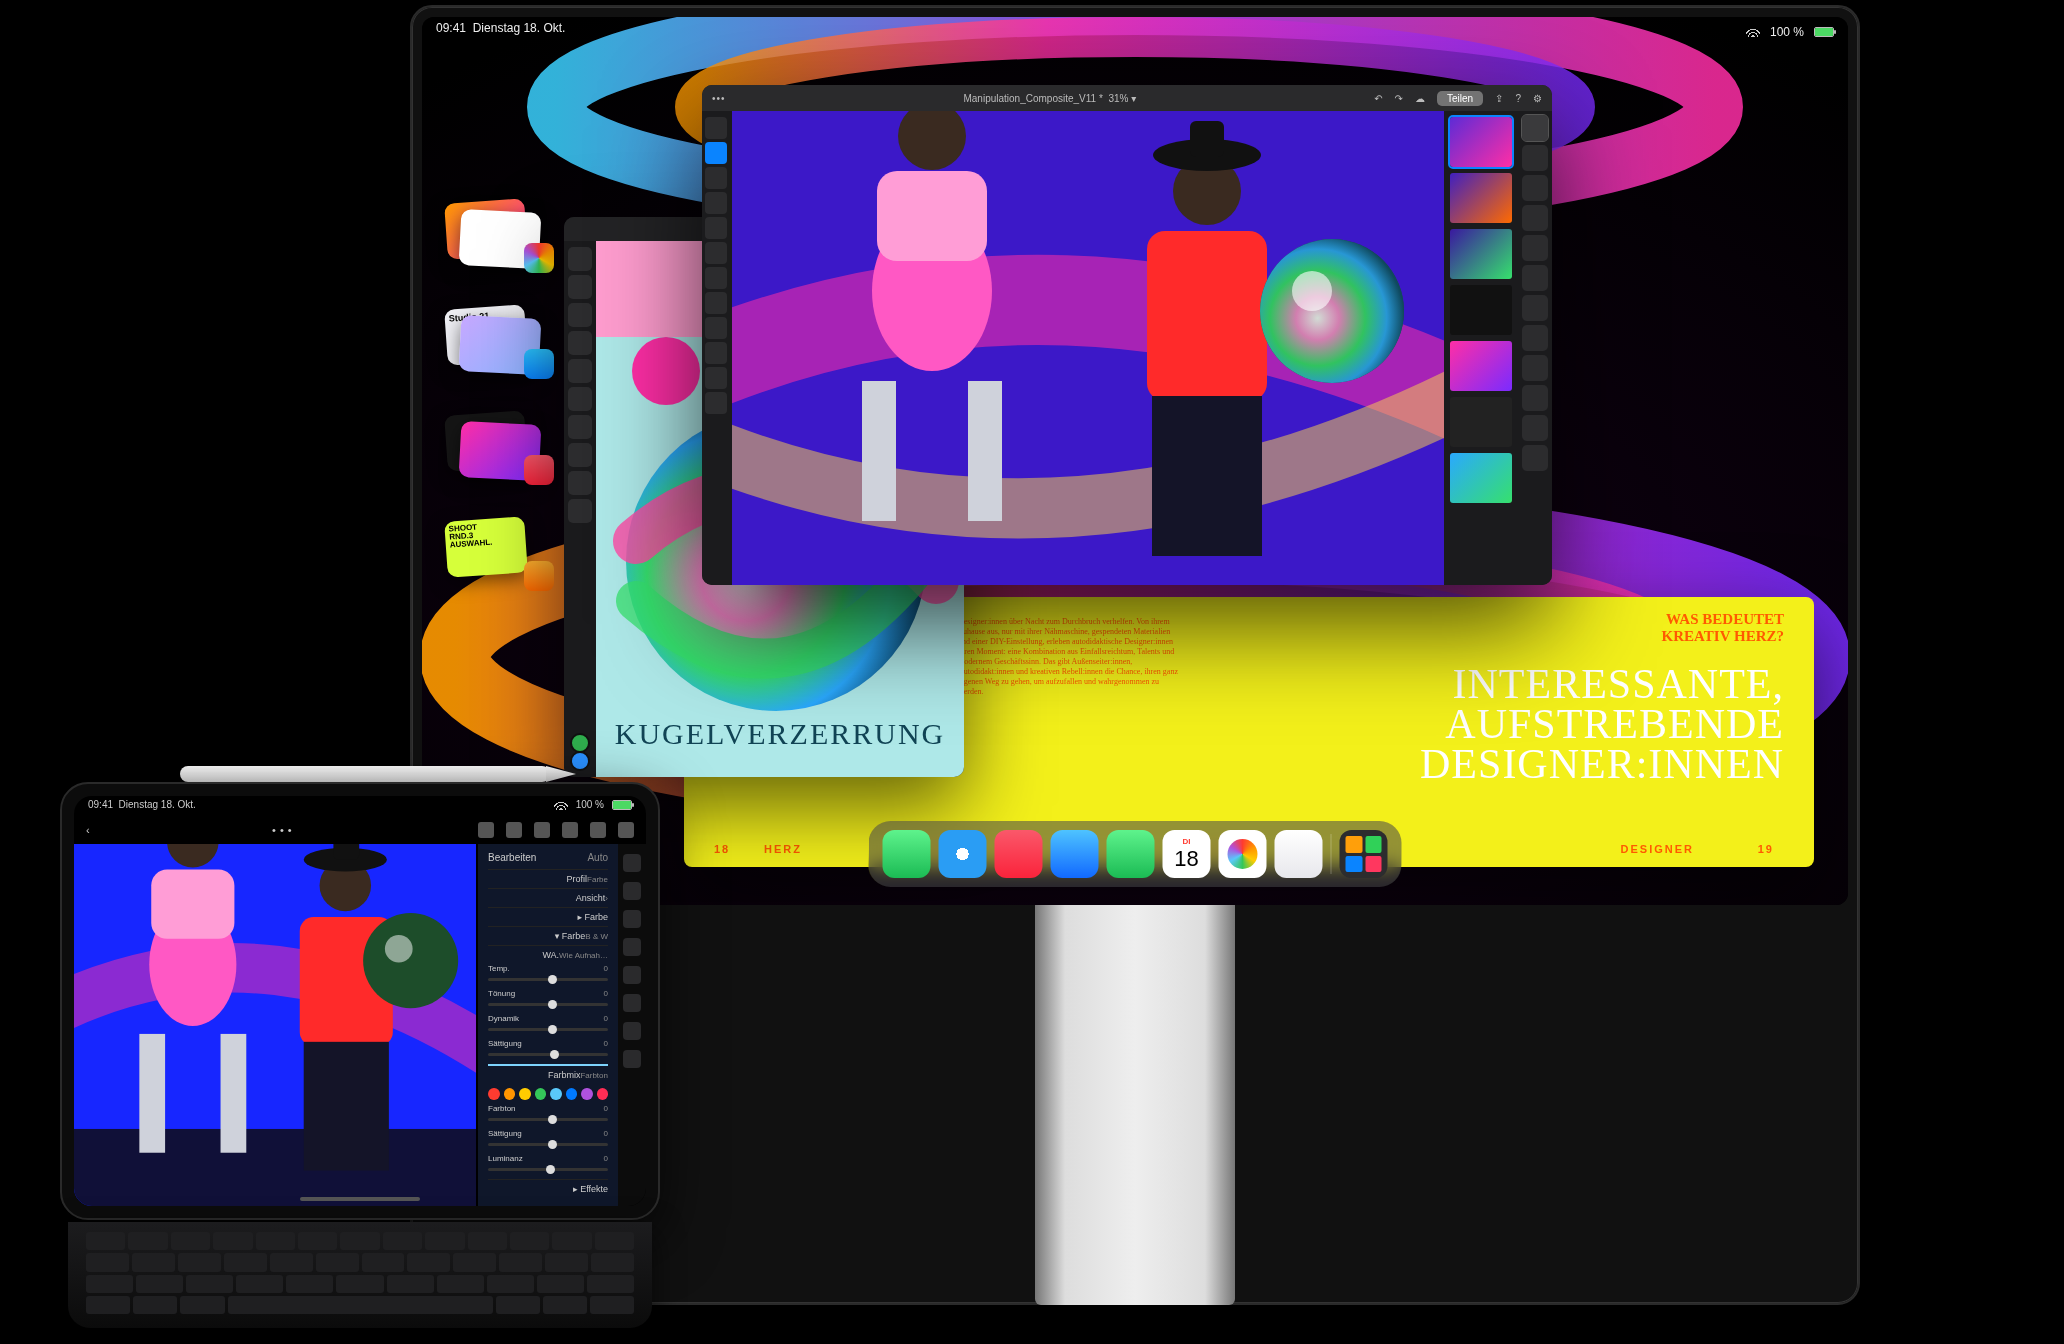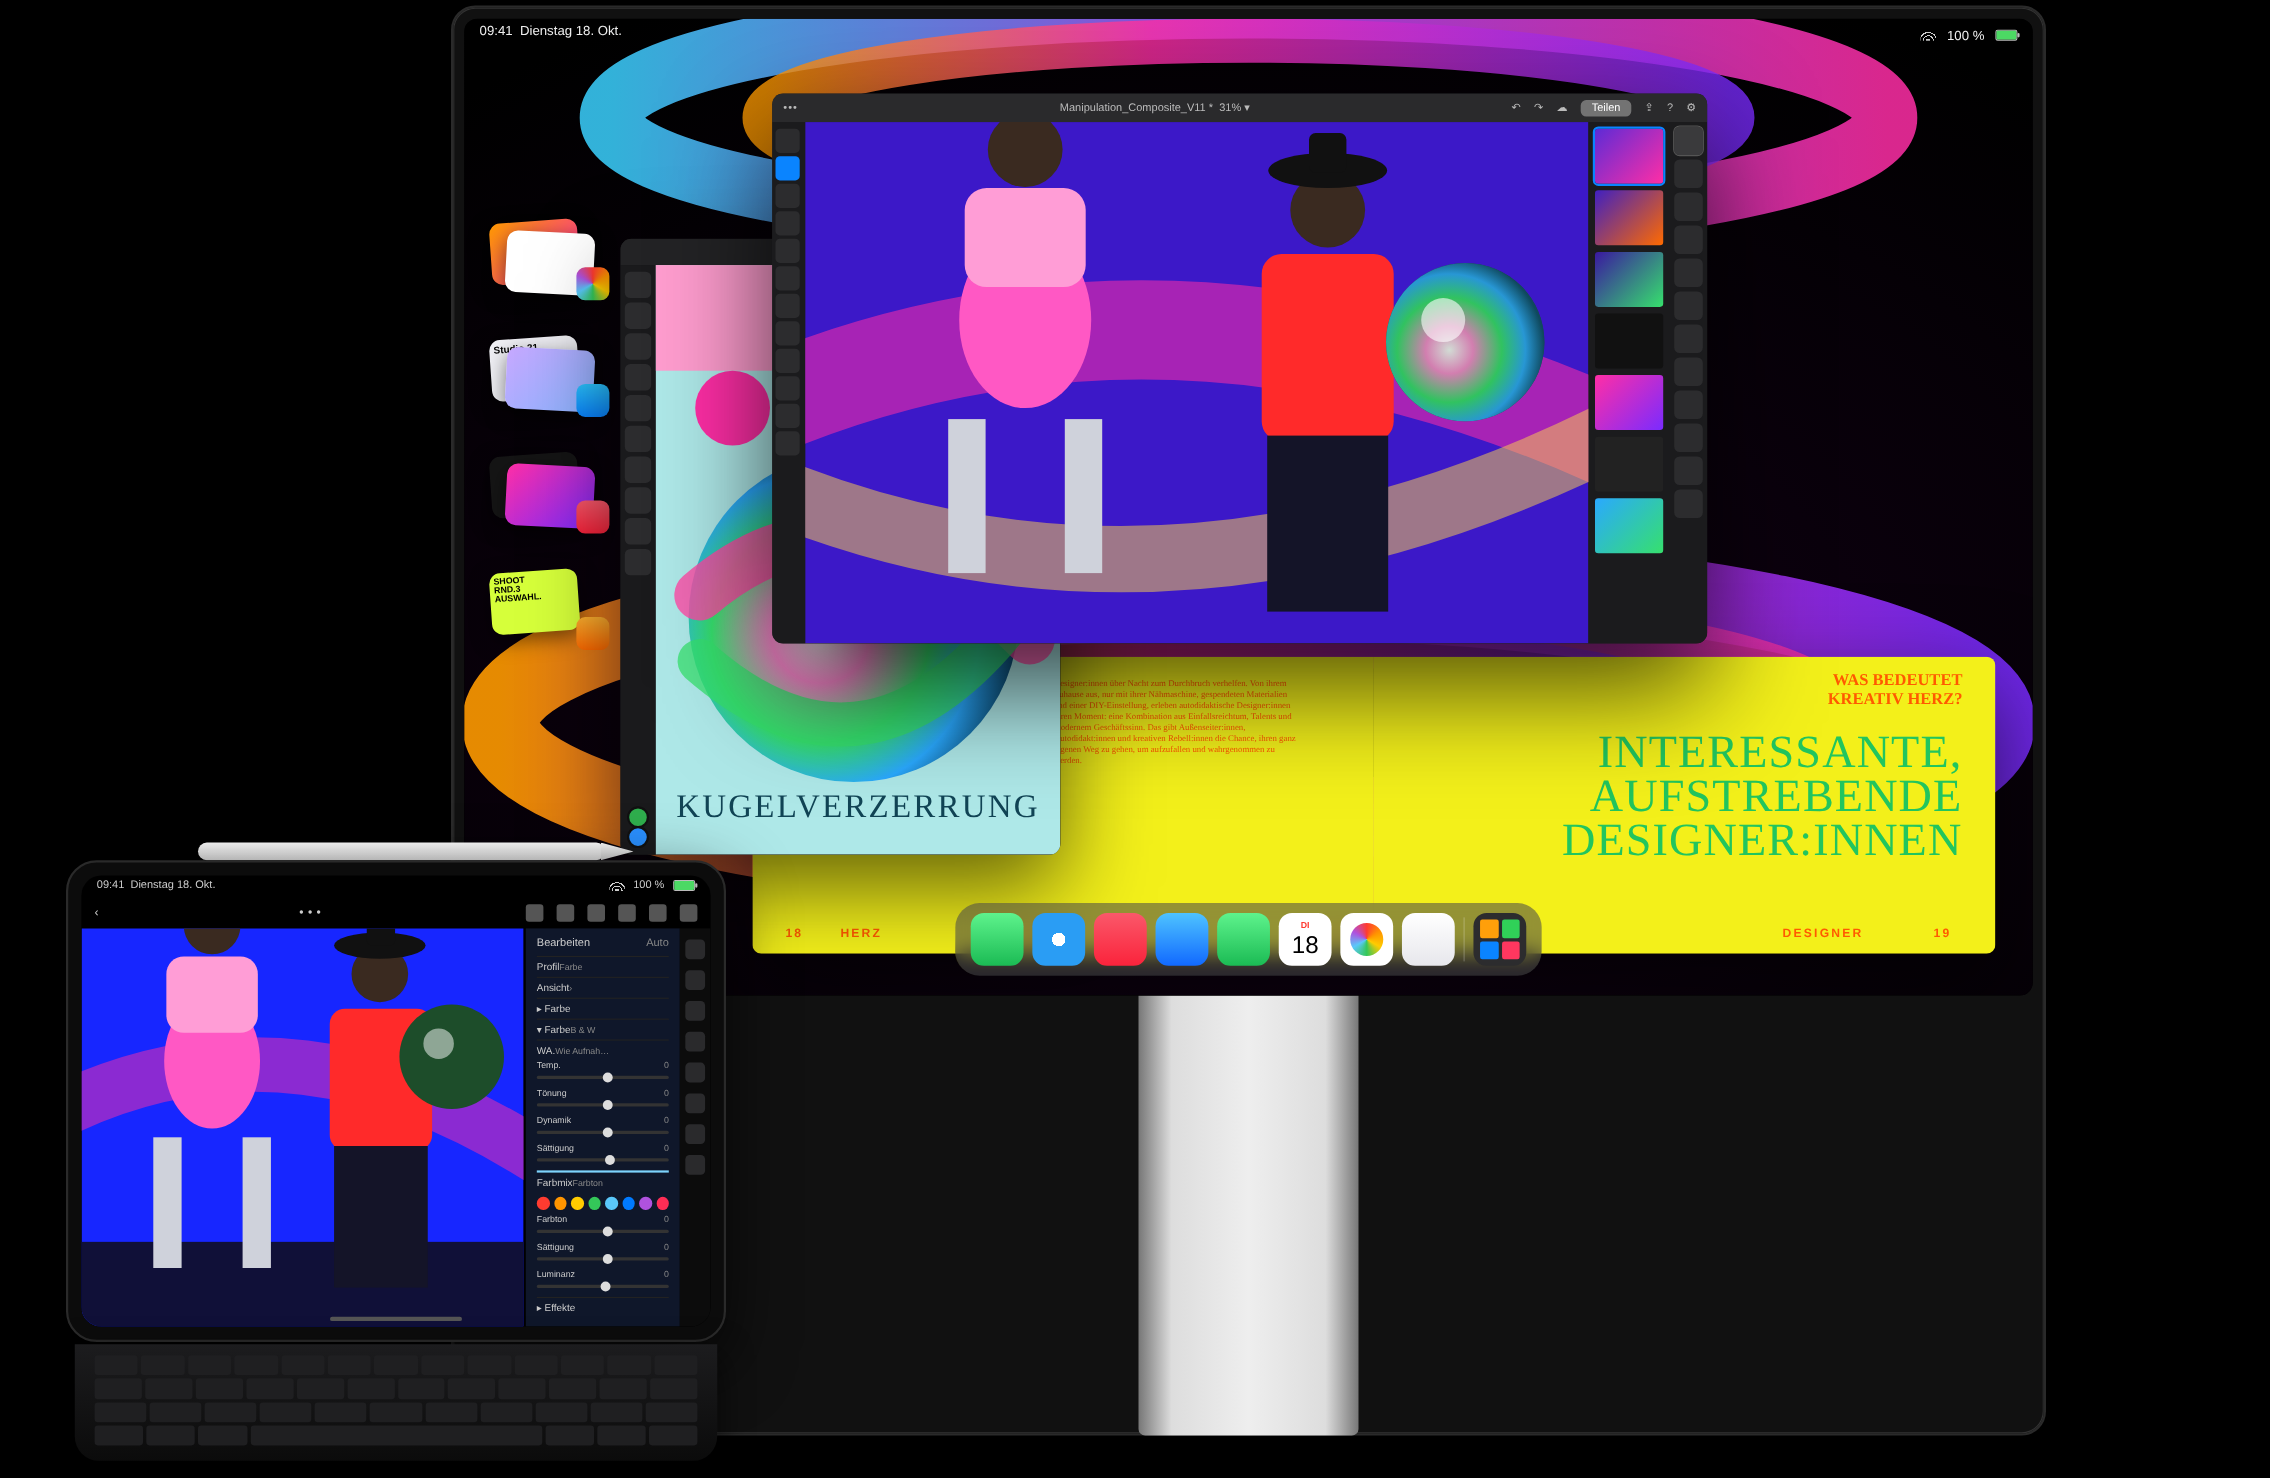--- a/index.html
+++ b/index.html
@@ -42,21 +42,21 @@
   .pub .page.l{left:0;width:50%}
   .pub .page.r{right:0;width:50%}
   .pub .cols{position:absolute;left:30px;top:20px;width:470px;display:flex;gap:18px;font-size:8px;line-height:1.25;color:#ff5a00;font-family:Georgia,serif}
   .pub .cols div{flex:1}
   .pub .foot{position:absolute;bottom:12px;font-size:11px;letter-spacing:2px;color:#ff5a00;font-weight:600}
   .pub .foot.l{left:30px}
   .pub .foot.m{left:240px}
   .pub .foot.y{left:520px}
   .pub .foot.r{right:40px}
   .pub .head-sm{position:absolute;right:30px;top:14px;font-size:15px;font-weight:700;color:#ff5a00;text-align:right;line-height:1.1;font-family:Georgia,serif}
-  .pub .head-big{position:absolute;right:30px;top:68px;left:575px;font-size:42px;line-height:.95;color:#22c55e;text-align:right;font-family:Georgia,'Times New Roman',serif;font-weight:500;letter-spacing:1px}
+  .pub .head-big{position:absolute;right:30px;top:68px;left:575px;font-size:42px;line-height:.95;color:#ffffff;text-align:right;font-family:Georgia,'Times New Roman',serif;font-weight:500;letter-spacing:1px}
 
   
   .des{position:absolute;left:142px;top:200px;width:400px;height:560px;border-radius:10px;overflow:hidden;background:#1a1a1c;box-shadow:0 30px 80px rgba(0,0,0,.6)}
   .des .bar{height:24px;display:flex;align-items:center;justify-content:center;font-size:10px;color:#aaa;background:#232325}
   .des .tools{position:absolute;left:0;top:24px;width:32px;bottom:0;background:#1a1a1c;display:flex;flex-direction:column;gap:4px;padding:6px 3px;align-items:center}
   .des .tools span{width:24px;height:24px;border-radius:5px;background:#2c2c2e}
   .des .tools .swg{width:20px;height:20px;border-radius:50%;background:#2fae4d;border:2px solid #111}
   .des .tools .swr{width:20px;height:20px;border-radius:50%;background:#2a90ff;border:2px solid #111;margin-top:-6px}
   .des .canvas{position:absolute;left:32px;right:0;top:24px;bottom:0}
   .des .canvas .lbl1{position:absolute;left:50%;transform:translateX(-50%);top:78px;font-family:'Brush Script MT',cursive;font-size:18px;color:#111;text-align:center;line-height:1}
@@ -88,21 +88,21 @@
   .ipad .screen{position:absolute;inset:12px;border-radius:18px;overflow:hidden;background:#000}
   .ipad .status{position:absolute;top:3px;left:14px;right:14px;display:flex;justify-content:space-between;font-size:10px;color:#ccc}
   .ipad .status .r{display:flex;gap:8px;align-items:center}
   .ipad .topbar{position:absolute;top:20px;left:0;right:0;height:28px;display:flex;align-items:center;padding:0 12px;gap:16px;font-size:11px;color:#ccc}
   .ipad .topbar .mid{flex:1;text-align:center;letter-spacing:4px}
   .ipad .topbar .ric{display:flex;gap:12px}
   .ipad .topbar .ric span{width:16px;height:16px;display:inline-block;background:#555;border-radius:3px}
   .ipad .hero{position:absolute;left:0;top:48px;bottom:0;right:170px}
   .ipad .panel{position:absolute;right:28px;top:48px;bottom:0;width:140px;background:#0f172a;padding:8px 10px;font-size:9px;color:#ccc;overflow:hidden}
   .ipad .panel .h{display:flex;justify-content:space-between;margin-bottom:6px;font-size:10px}
-  .ipad .panel .row{display:flex;justify-content:flex-start;align-items:center;padding:4px 0;border-top:1px solid #222;font-size:9px}
+  .ipad .panel .row{display:flex;justify-content:flex-end;align-items:center;padding:4px 0;border-top:1px solid #222;font-size:9px}
   .ipad .panel .row .v{color:#888;font-size:8px}
   .ipad .panel .slider{height:3px;border-radius:2px;background:#333;margin:5px 0 8px;position:relative}
   .ipad .panel .slider i{position:absolute;top:-3px;width:9px;height:9px;border-radius:50%;background:#ddd}
   .ipad .panel .swatches{display:flex;gap:4px;margin:4px 0}
   .ipad .panel .swatches span{width:12px;height:12px;border-radius:50%}
   .ipad .strip{position:absolute;right:0;top:48px;bottom:0;width:28px;background:#0c0c0c;display:flex;flex-direction:column;align-items:center;gap:10px;padding-top:10px}
   .ipad .strip span{width:18px;height:18px;border-radius:4px;background:#2a2a2c}
   .ipad .homebar{position:absolute;left:50%;bottom:5px;width:120px;height:4px;border-radius:2px;background:#555;transform:translateX(-50%)}
   .ipad .kbd{position:absolute;left:8px;right:8px;top:442px;height:106px;border-radius:0 0 22px 22px;background:linear-gradient(180deg,#1c1c1e,#0b0b0b);box-shadow:0 10px 30px rgba(0,0,0,.6)}
   .ipad .kbd .keys{position:absolute;inset:10px 18px 14px;display:grid;grid-template-rows:repeat(4,1fr);gap:3px}

